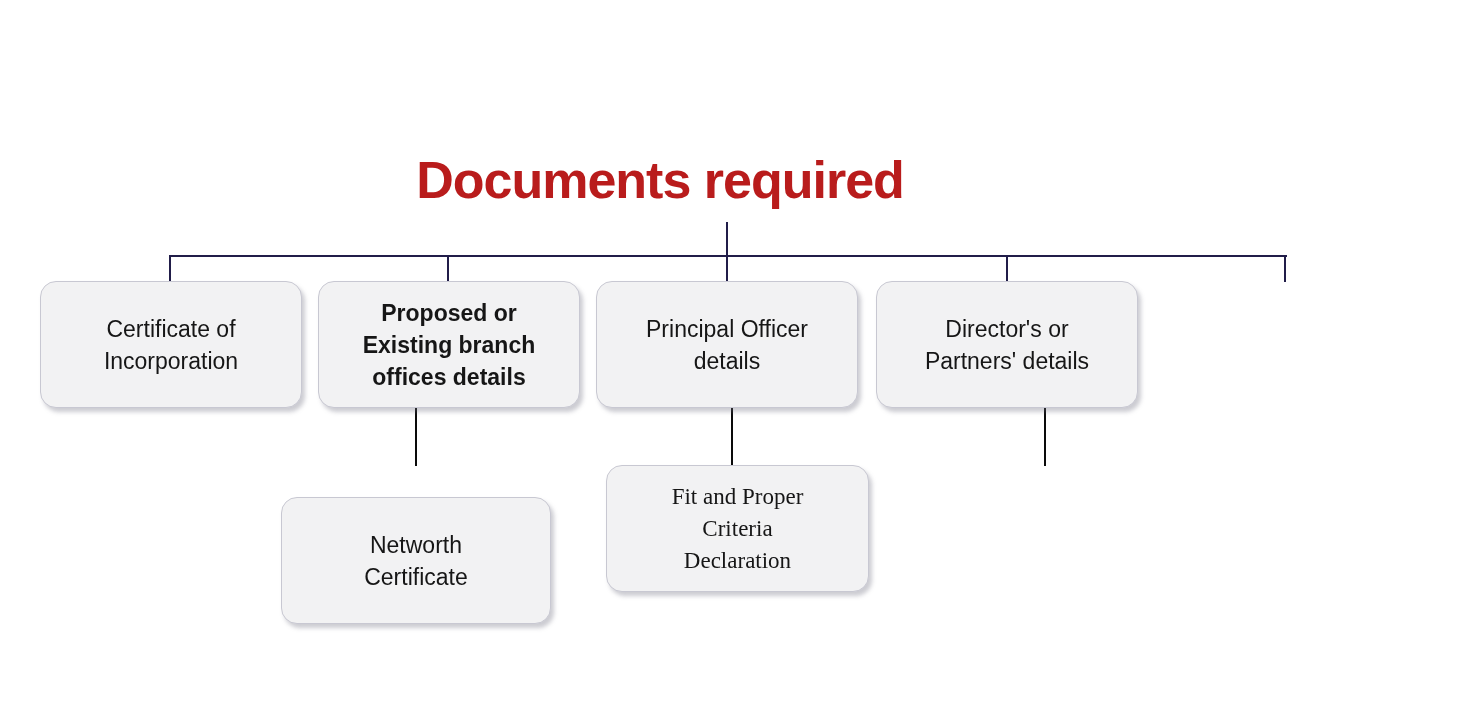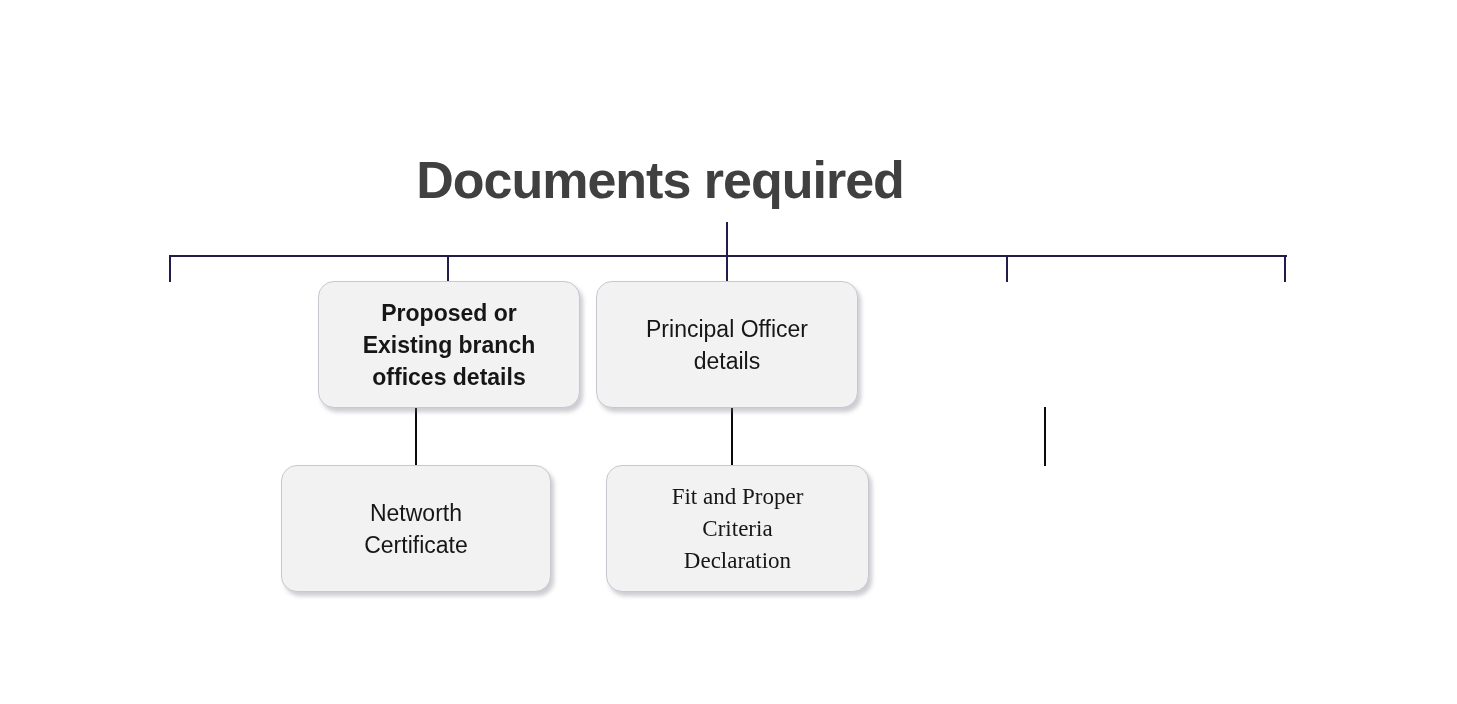--- a/index.html
+++ b/index.html
@@ -18,21 +18,21 @@
   .diagram-title {
     position: absolute;
     top: 154px;
     left: 0;
     width: 1320px;
     margin: 0;
     text-align: center;
     font-size: 52px;
     font-weight: 700;
     letter-spacing: -1px;
-    color: #404040;
+    color: #b91c1c;
     line-height: 1.0;
   }
   .line {
     position: absolute;
     background: #211d49;
   }
   .line.sub {
     background: #0a0a0a;
   }
   
@@ -66,21 +66,21 @@
     line-height: 32px;
     color: #161616;
   }
   .row1 { top: 281px; height: 127px; width: 262px; }
   .n1-1 { left: 40px; }
   .n1-2 { left: 318px; font-weight: bold; }
   .n1-3 { left: 596px; justify-content: center; }
   .n1-4 { left: 876px; }
   .n1-5 { left: 1154px; width: 263px; }
   .row2 { top: 465px; height: 127px; }
-  .n2-1 { left: 281px; width: 270px; }
+  .n2-1 { left: 281px; width: 270px; margin-top: 32px; }
   .n2-2 { left: 606px; width: 263px; font-family: Liberation Serif, serif; }
   .n2-3 { left: 912px; width: 266px; }
 </style>
 </head>
 <body>
 
 <div class="canvas">
 
   <h1 class="diagram-title">Documents required</h1>
 
@@ -88,28 +88,36 @@
   <div class="line hbar"></div>
   <div class="line drop-1"></div>
   <div class="line drop-2"></div>
   <div class="line drop-3"></div>
   <div class="line drop-4"></div>
   <div class="line drop-5"></div>
   <div class="line sub sub-1"></div>
   <div class="line sub sub-2"></div>
   <div class="line sub sub-3"></div>
 
+  <div class="node row1 n1-1">
+    <span class="label">Certificate of
+Incorporation</span>
+  </div>
   <div class="node row1 n1-2">
     <span class="label">Proposed or
 Existing branch
 offices details</span>
   </div>
   <div class="node row1 n1-3">
     <span class="label">Principal Officer
 details</span>
+  </div>
+  <div class="node row1 n1-4">
+    <span class="label">Director's or
+Partners' details</span>
   </div>
 
   <div class="node row2 n2-1">
     <span class="label">Networth
 Certificate</span>
   </div>
   <div class="node row2 n2-2">
     <span class="label">Fit and Proper
 Criteria
 Declaration</span>

